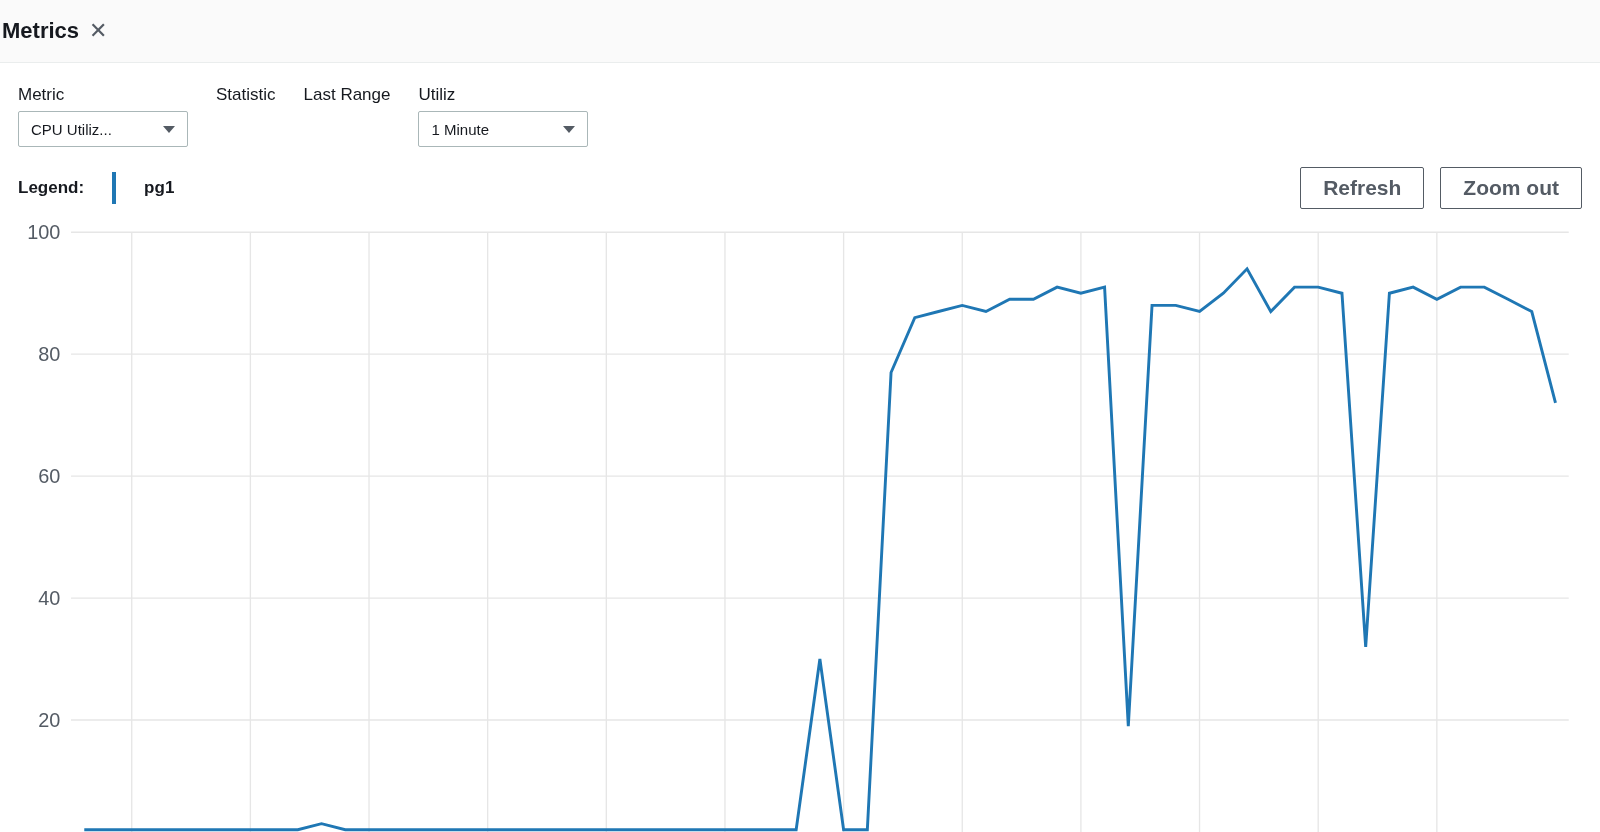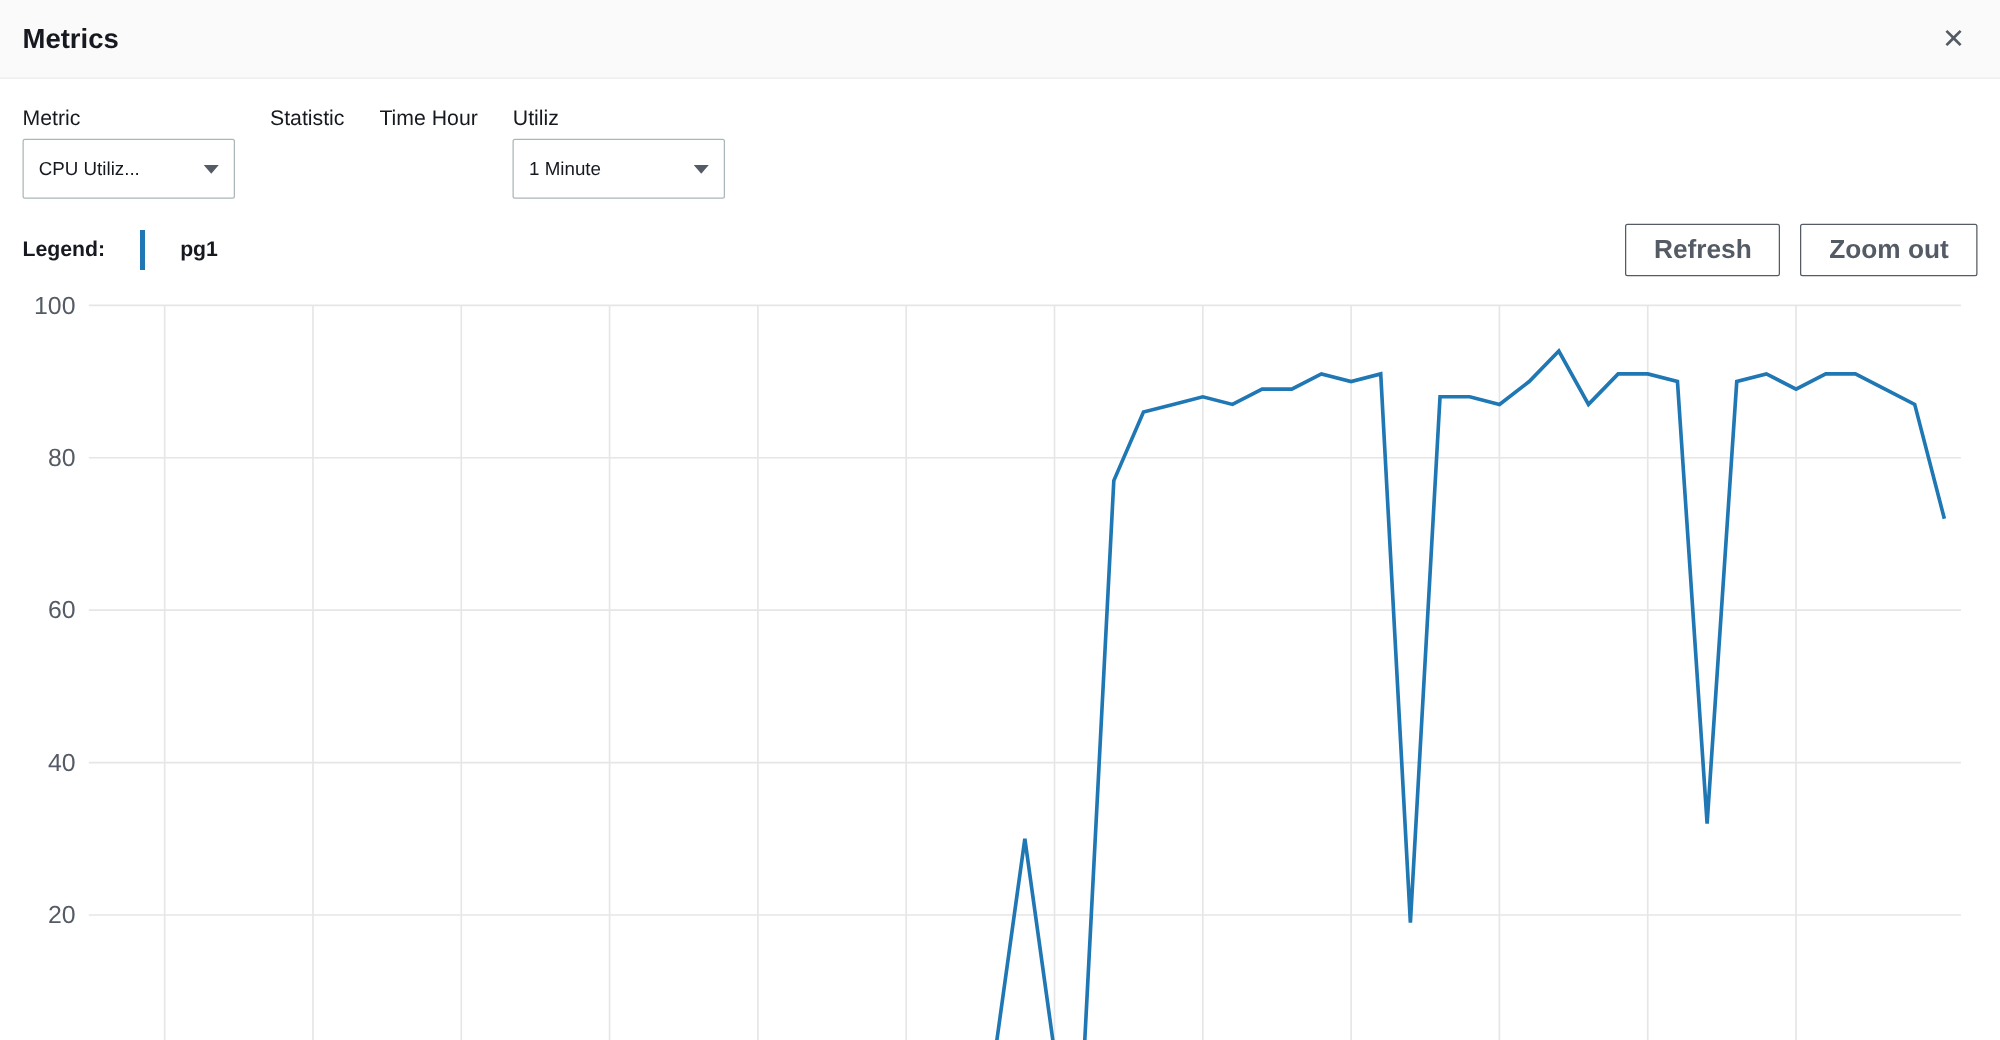--- a/index.html
+++ b/index.html
@@ -1,42 +1,41 @@
 <!DOCTYPE html>
 <html><head>
 <meta charset="utf-8">
 <style>
   * { box-sizing: border-box; }
   html, body { margin: 0; padding: 0; font-family: "Amazon Ember", "Helvetica Neue", Arial, sans-serif; color: #16191f; background: #ffffff; }
 
   .header {
     display: flex;
     align-items: center;
-    justify-content: space-between;
-    padding: 14px 18px;
+    padding: 14px 2px;
     border-bottom: 1px solid #eaeded;
     background: #fafafa;
   }
   .header h1 { font-size: 22px; font-weight: 700; margin: 0; }
   .close-btn {
     font-size: 22px; line-height: 1; color: #545b64; cursor: pointer;
     padding: 6px 10px; border: none; background: none;
   }
 
   .controls {
     display: flex;
     gap: 28px;
     padding: 22px 18px 10px 18px;
     flex-wrap: wrap;
   }
   .control-group { display: flex; flex-direction: column; gap: 6px; }
   .control-label { font-size: 17px; font-weight: 400; color: #16191f; }
   .dropdown {
     display: flex; align-items: center; justify-content: space-between;
-    min-width: 170px; height: 48px;
+    min-width: 170px; height: 36px;
     border: 1px solid #aab7b8; border-radius: 2px;
     padding: 0 12px; cursor: pointer; background: #ffffff;
     font-size: 15px;
   }
   .dropdown .caret {
     width: 0; height: 0;
     border-left: 6px solid transparent;
     border-right: 6px solid transparent;
     border-top: 7px solid #545b64;
     margin-left: 10px;
@@ -82,21 +81,21 @@
     <div class="control-label">Metric</div>
     <div class="dropdown">
       <span>CPU Utiliz...</span>
       <span class="caret"></span>
     </div>
   </div>
   <div class="control-group">
     <div class="control-label">Statistic</div>
   </div>
   <div class="control-group">
-    <div class="control-label">Time Hour</div>
+    <div class="control-label">Last Range</div>
   </div>
   <div class="control-group">
     <div class="control-label">Utiliz</div>
     <div class="dropdown">
       <span>1 Minute</span>
       <span class="caret"></span>
     </div>
   </div>
 </div>
 

